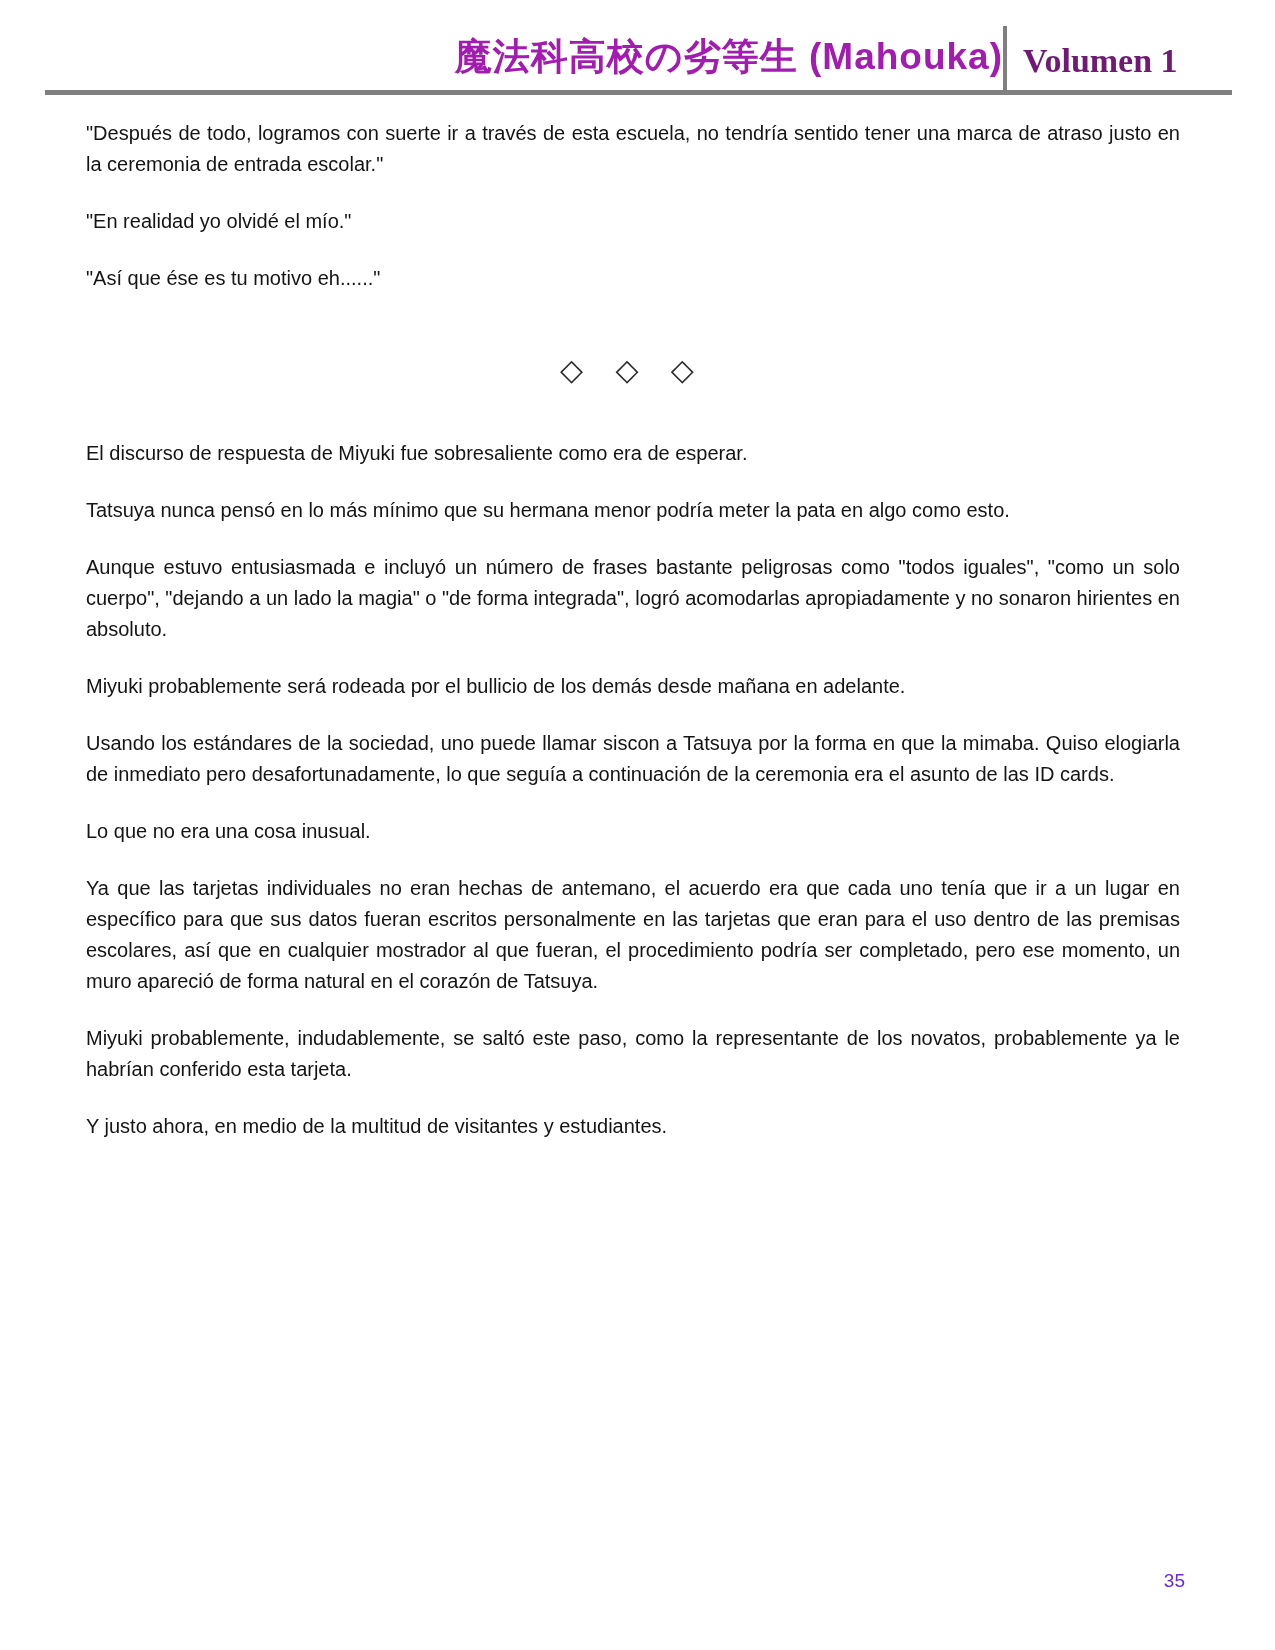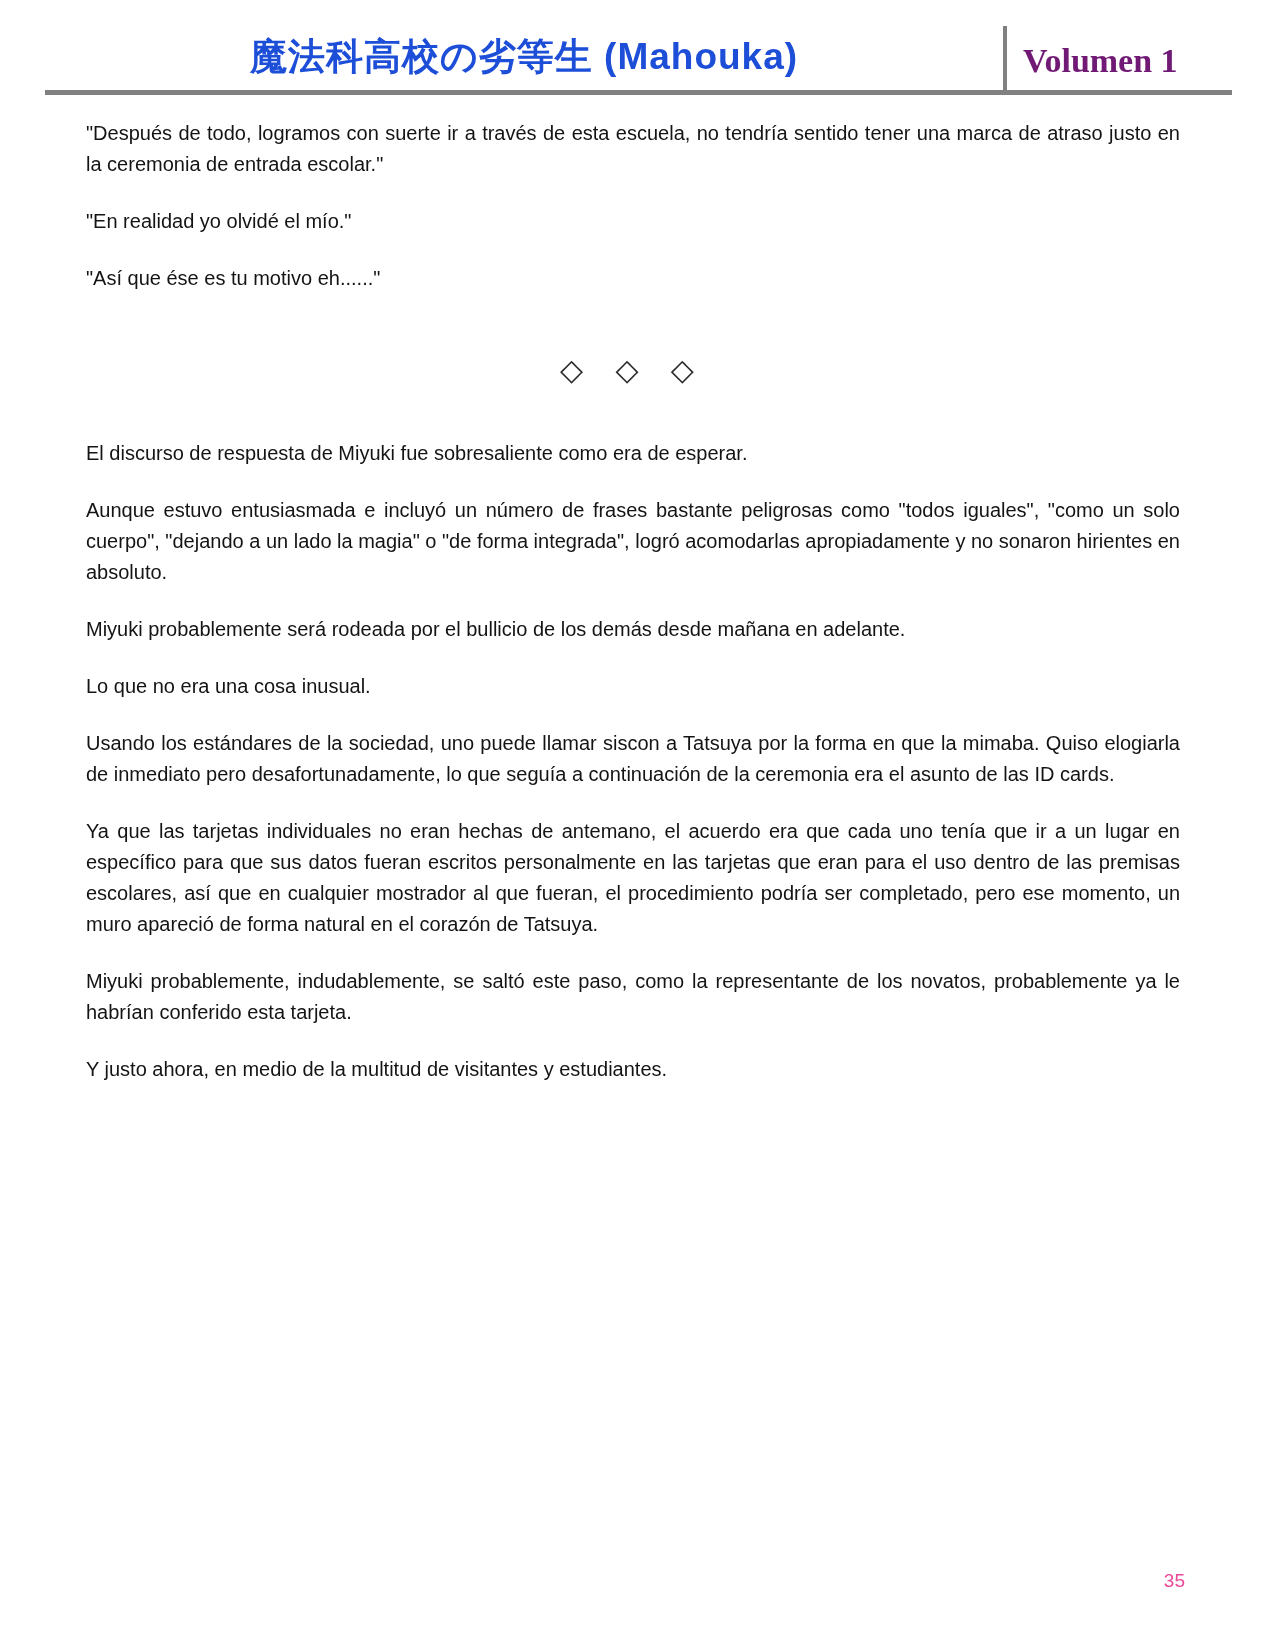--- a/index.html
+++ b/index.html
@@ -24,24 +24,24 @@
     left: 45px;
     right: 43px;
     height: 90px;
     border-bottom: 5px solid #808080;
   }
   .header-title {
     position: absolute;
     left: 0;
     width: 958px;
     bottom: 8px;
-    text-align: center;
+    text-align: right;
     font-size: 37px;
     font-weight: bold;
-    color: #1d4ed8;
+    color: #a21caf;
     letter-spacing: 1px;
     white-space: nowrap;
   }
   .header-vbar {
     position: absolute;
     left: 958px;
     top: 26px;
     bottom: -5px;
     width: 4px;
     background: #808080;
@@ -80,21 +80,21 @@
     color: #2a2a2a;
     margin: 54px 0 46px 0;
   }
 
   
   .page-number {
     position: absolute;
     right: 90px;
     bottom: 58px;
     font-size: 19px;
-    color: #ec4899;
+    color: #6d28d9;
   }
 </style>
 </head>
 <body>
 
 <div class="page">
 
   <div class="header">
     <div class="header-title">魔法科高校の劣等生 (Mahouka)</div>
     <div class="header-vbar"></div>
@@ -102,24 +102,25 @@
   </div>
 
   <div class="content">
     <p class="para">"Después de todo, logramos con suerte ir a través de esta escuela, no tendría sentido tener una marca de atraso justo en la ceremonia de entrada escolar."</p>
     <p class="para">"En realidad yo olvidé el mío."</p>
     <p class="para">"Así que ése es tu motivo eh......"</p>
 
     <div class="separator">◇ ◇ ◇</div>
 
     <p class="para">El discurso de respuesta de Miyuki fue sobresaliente como era de esperar.</p>
+    <p class="para">Tatsuya nunca pensó en lo más mínimo que su hermana menor podría meter la pata en algo como esto.</p>
     <p class="para">Aunque estuvo entusiasmada e incluyó un número de frases bastante peligrosas como "todos iguales", "como un solo cuerpo", "dejando a un lado la magia" o "de forma integrada", logró acomodarlas apropiadamente y no sonaron hirientes en absoluto.</p>
     <p class="para">Miyuki probablemente será rodeada por el bullicio de los demás desde mañana en adelante.</p>
+    <p class="para">Usando los estándares de la sociedad, uno puede llamar siscon a Tatsuya por la forma en que la mimaba. Quiso elogiarla de inmediato pero desafortunadamente, lo que seguía a continuación de la ceremonia era el asunto de las ID cards.</p>
     <p class="para">Lo que no era una cosa inusual.</p>
-    <p class="para">Usando los estándares de la sociedad, uno puede llamar siscon a Tatsuya por la forma en que la mimaba. Quiso elogiarla de inmediato pero desafortunadamente, lo que seguía a continuación de la ceremonia era el asunto de las ID cards.</p>
     <p class="para">Ya que las tarjetas individuales no eran hechas de antemano, el acuerdo era que cada uno tenía que ir a un lugar en específico para que sus datos fueran escritos personalmente en las tarjetas que eran para el uso dentro de las premisas escolares, así que en cualquier mostrador al que fueran, el procedimiento podría ser completado, pero ese momento, un muro apareció de forma natural en el corazón de Tatsuya.</p>
     <p class="para">Miyuki probablemente, indudablemente, se saltó este paso, como la representante de los novatos, probablemente ya le habrían conferido esta tarjeta.</p>
     <p class="para">Y justo ahora, en medio de la multitud de visitantes y estudiantes.</p>
   </div>
 
   <div class="page-number">35</div>
 
 </div>
 
 </body></html>

